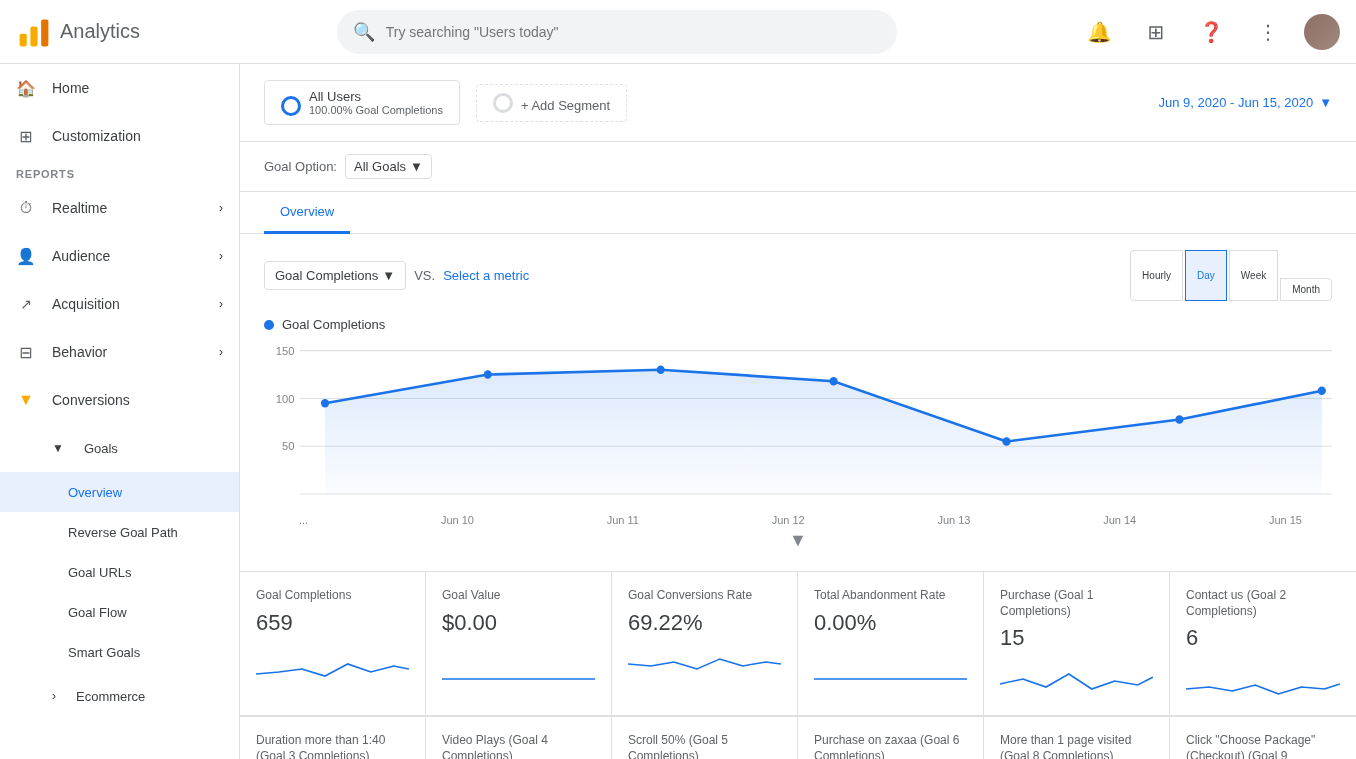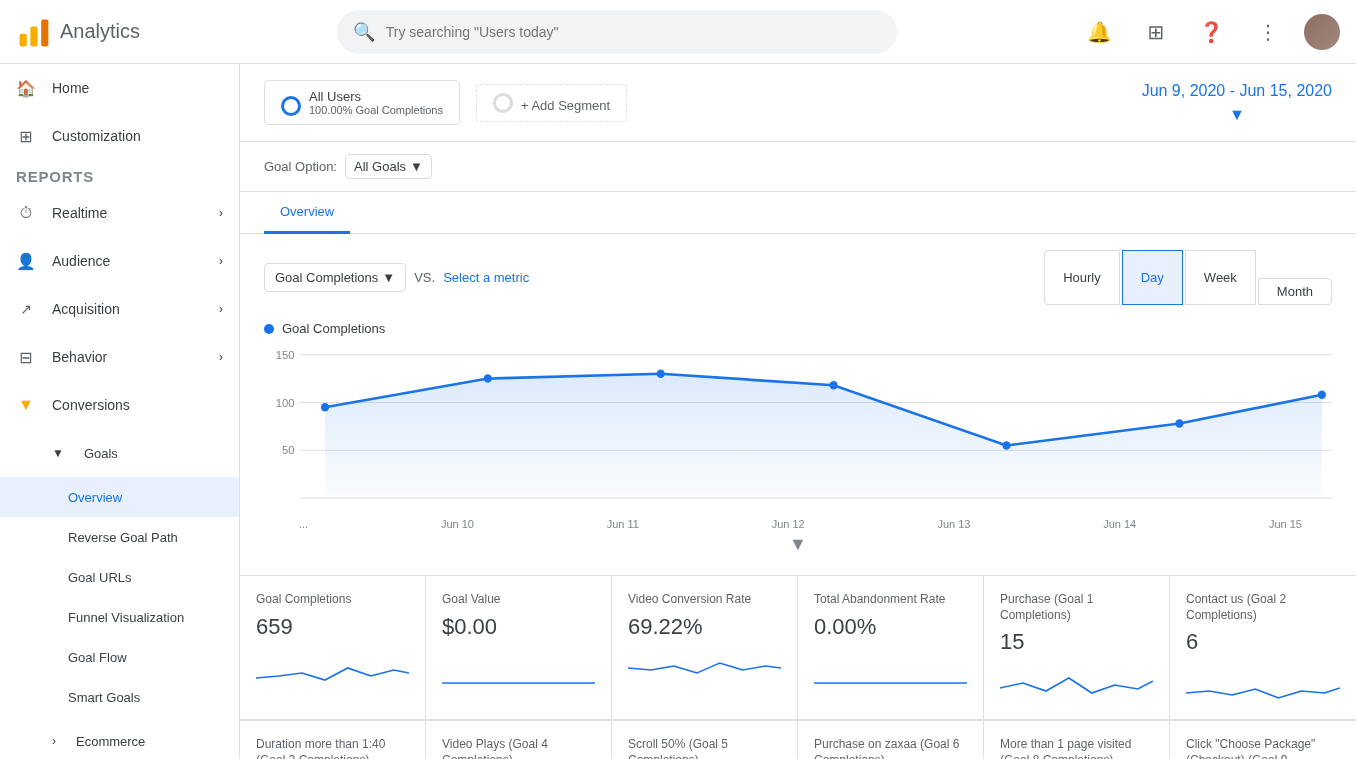--- a/index.html
+++ b/index.html
@@ -33,21 +33,21 @@
     .sidebar {
       width: 240px; background: #fff; border-right: 1px solid #e0e0e0;
       overflow-y: auto; flex-shrink: 0; padding-bottom: 16px;
     }
     .sidebar-item {
       display: flex; align-items: center; padding: 0 16px; height: 48px;
       cursor: pointer; gap: 16px; color: #3c4043; font-size: 14px;
     }
     .sidebar-item.active { background: #e8f0fe; color: #1a73e8; font-weight: 500; }
     .sidebar-icon { width: 20px; height: 20px; display: flex; align-items: center; justify-content: center; color: #5f6368; font-size: 16px; }
-    .sidebar-section { padding: 8px 16px 4px; font-size: 15px; font-weight: 600; color: #80868b; text-transform: uppercase; letter-spacing: 0.8px; }
+    .sidebar-section { padding: 8px 16px 4px; font-size: 11px; font-weight: 600; color: #80868b; text-transform: uppercase; letter-spacing: 0.8px; }
     .sub-item { padding-left: 52px; font-size: 13px; }
     .sub-sub-item { padding-left: 68px; font-size: 13px; height: 40px; }
     .expand-icon { font-size: 12px; margin-left: auto; }
 
     
     .content { flex: 1; overflow-y: auto; background: #fff; padding: 0; }
 
     
     .segment-bar {
       display: flex; align-items: center; padding: 16px 24px; gap: 16px; border-bottom: 1px solid #e0e0e0;
@@ -55,21 +55,21 @@
     }
     .segment-pill {
       display: flex; align-items: flex-end; gap: 8px; border: 1px solid #e0e0e0;
       border-radius: 4px; padding: 8px 16px; background: #fff;
     }
     .segment-circle { width: 20px; height: 20px; border-radius: 50%; border: 3px solid #1a73e8; }
     .segment-circle.empty { border-color: #dadce0; }
     .segment-info { display: flex; flex-direction: column; }
     .segment-name { font-size: 13px; font-weight: 500; color: #3c4043; }
     .segment-sub { font-size: 11px; color: #5f6368; }
-    .date-range { margin-left: auto; display: flex; align-items: center; gap: 6px; font-size: 16px; color: #1a73e8; cursor: pointer; flex-direction: column; }
+    .date-range { margin-left: auto; display: flex; align-items: center; gap: 6px; font-size: 13px; color: #1a73e8; cursor: pointer; }
 
     
     .goal-option-bar { padding: 12px 24px; display: flex; align-items: center; gap: 8px; border-bottom: 1px solid #e0e0e0; }
     .goal-option-label { font-size: 13px; color: #5f6368; }
     .goal-select {
       border: 1px solid #dadce0; border-radius: 4px; padding: 4px 8px;
       font-size: 13px; color: #3c4043; background: #fff; cursor: pointer;
       display: flex; align-items: center; gap: 4px;
     }
 
@@ -85,21 +85,21 @@
     .chart-section { padding: 16px 24px; }
     .chart-controls { display: flex; align-items: center; gap: 8px; margin-bottom: 16px; }
     .metric-select {
       border: 1px solid #dadce0; border-radius: 4px; padding: 6px 10px;
       font-size: 13px; color: #3c4043; background: #fff; display: flex; align-items: center; gap: 4px;
     }
     .vs-label { font-size: 13px; color: #5f6368; }
     .select-metric { font-size: 13px; color: #1a73e8; cursor: pointer; }
     .time-buttons { margin-left: auto; display: flex; gap: 2px; }
     .time-btn {
-      padding: 5px 18px; font-size: 13px; border: 1px solid #dadce0;
+      padding: 5px 11px; font-size: 10px; border: 1px solid #dadce0;
       background: #fff; cursor: pointer; color: #3c4043;
     }
     .time-btn:first-child { border-radius: 4px 0 0 4px; }
     .time-btn:last-child { border-radius: 0 4px 4px 0; margin-top: 28px; }
     .time-btn.active { background: #e8f0fe; color: #1a73e8; border-color: #1a73e8; font-weight: 500; }
 
     
     .chart-legend { display: flex; align-items: center; gap: 8px; margin-bottom: 8px; font-size: 13px; color: #3c4043; }
     .legend-dot { width: 10px; height: 10px; border-radius: 50%; background: #1a73e8; }
 
@@ -206,23 +206,20 @@
     <div class="sidebar-item sub-sub-item active">
       <span>Overview</span>
     </div>
     <div class="sidebar-item sub-sub-item">
       <span>Reverse Goal Path</span>
     </div>
     <div class="sidebar-item sub-sub-item">
       <span>Goal URLs</span>
     </div>
     <div class="sidebar-item sub-sub-item">
-      <span>Funnel Visualization</span>
-    </div>
-    <div class="sidebar-item sub-sub-item">
       <span>Goal Flow</span>
     </div>
     <div class="sidebar-item sub-sub-item">
       <span>Smart Goals</span>
     </div>
 
     <div class="sidebar-item sub-item">
       <span style="font-size:12px; margin-right:4px;">›</span>
       <span>Ecommerce</span>
     </div>
@@ -342,21 +339,21 @@
       <div class="stat-card">
         <div class="stat-label">Goal Value</div>
         <div class="stat-value">$0.00</div>
         <div class="mini-chart">
           <svg viewBox="0 0 100 40" preserveAspectRatio="none">
             <polyline points="0,35 20,35 40,35 60,35 80,35 100,35" fill="none" stroke="#1a73e8" stroke-width="1.5"></polyline>
           </svg>
         </div>
       </div>
       <div class="stat-card">
-        <div class="stat-label">Video Conversion Rate</div>
+        <div class="stat-label">Goal Conversions Rate</div>
         <div class="stat-value">69.22%</div>
         <div class="mini-chart">
           <svg viewBox="0 0 100 40" preserveAspectRatio="none">
             <polyline points="0,20 15,22 30,18 45,25 60,15 75,22 90,18 100,20" fill="none" stroke="#1a73e8" stroke-width="1.5"></polyline>
           </svg>
         </div>
       </div>
       <div class="stat-card">
         <div class="stat-label">Total Abandonment Rate</div>
         <div class="stat-value">0.00%</div>

